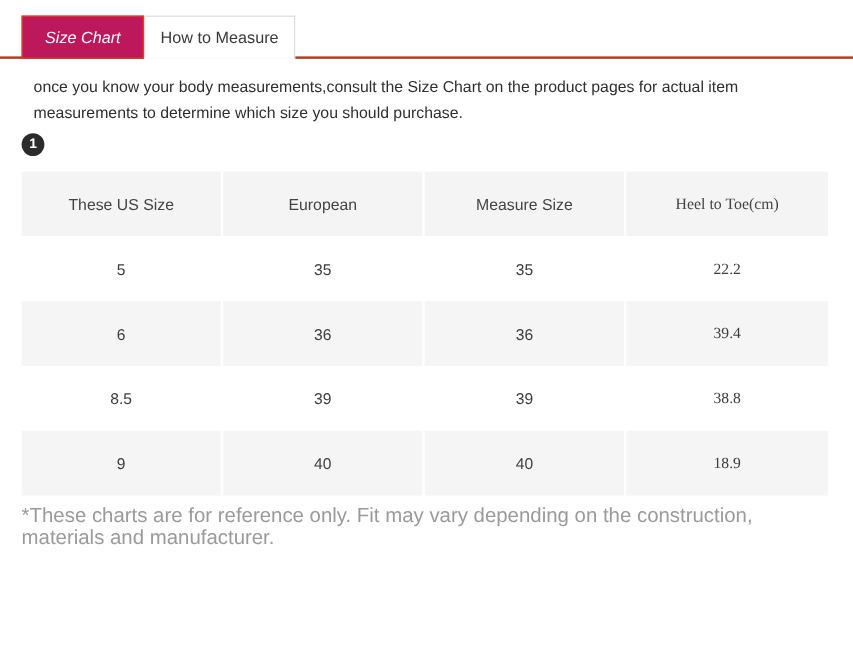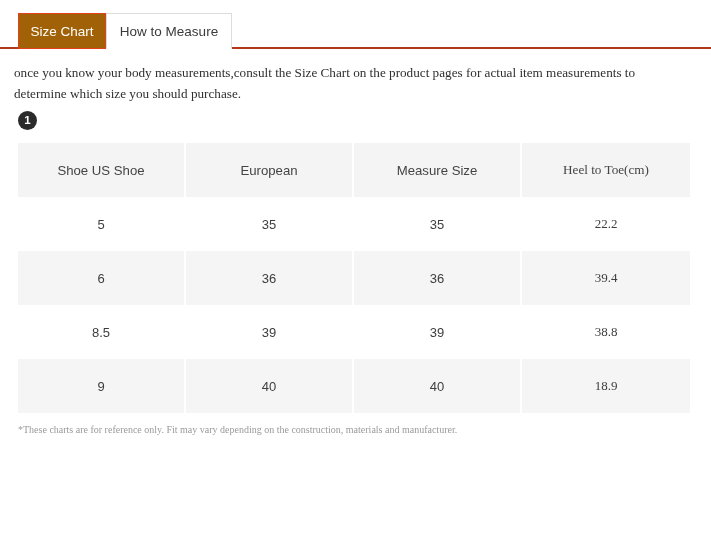--- a/index.html
+++ b/index.html
@@ -38,40 +38,40 @@
     height: 36px;
     line-height: 36px;
     box-sizing: border-box;
     font-size: 13.5px;
     text-align: center;
     cursor: pointer;
     position: relative;
     z-index: 2;
   }
   .tab.active {
-    background: #a16207;
+    background: #be185d;
     color: #ffffff;
-    width: 88px;
+    width: 102px;
     border: 1px solid #e2401b;
+    font-style: italic;
   }
   .tab.inactive {
     background: #ffffff;
     color: #3a3a3a;
     width: 126px;
     border: 1px solid #dcdcdc;
     border-bottom: 1px solid #ffffff;
   }
 
   
   .intro {
-    margin: 13px 22px 0 14px;
+    margin: 13px 22px 0 28px;
     font-size: 13.2px;
     line-height: 21px;
     color: #2f2f2f;
-    font-family: Liberation Serif, serif;
   }
   .badge-row {
     margin: 6px 0 0 18px;
     height: 24px;
   }
   .badge {
     display: inline-flex;
     align-items: center;
     justify-content: center;
     width: 19px;
@@ -117,44 +117,43 @@
     background: #f5f5f5;
   }
   .size-table tbody tr.plain td {
     background: #ffffff;
     border-right-color: #ffffff;
   }
 
   
   .footnote {
     margin: 8px 18px 0 18px;
-    font-size: 10px;
+    font-size: 17px;
     color: #9a9a9a;
     line-height: 18px;
-    font-family: Liberation Serif, serif;
   }
 </style>
 </head>
 <body>
 
 <div class="tab-strip">
   <div class="tab active">Size Chart</div>
   <div class="tab inactive">How to Measure</div>
 </div>
 
 <p class="intro">once you know your body measurements,consult the Size Chart on the product pages for actual item measurements to determine which size you should purchase.</p>
 
 <div class="badge-row">
   <span class="badge">1</span>
 </div>
 
 <table class="size-table">
   <thead>
     <tr>
-      <th>Shoe US Shoe</th>
+      <th>These US Size</th>
       <th>European</th>
       <th>Measure Size</th>
       <th>Heel to Toe(cm)</th>
     </tr>
   </thead>
   <tbody>
     <tr class="plain">
       <td>5</td>
       <td>35</td>
       <td>35</td>

